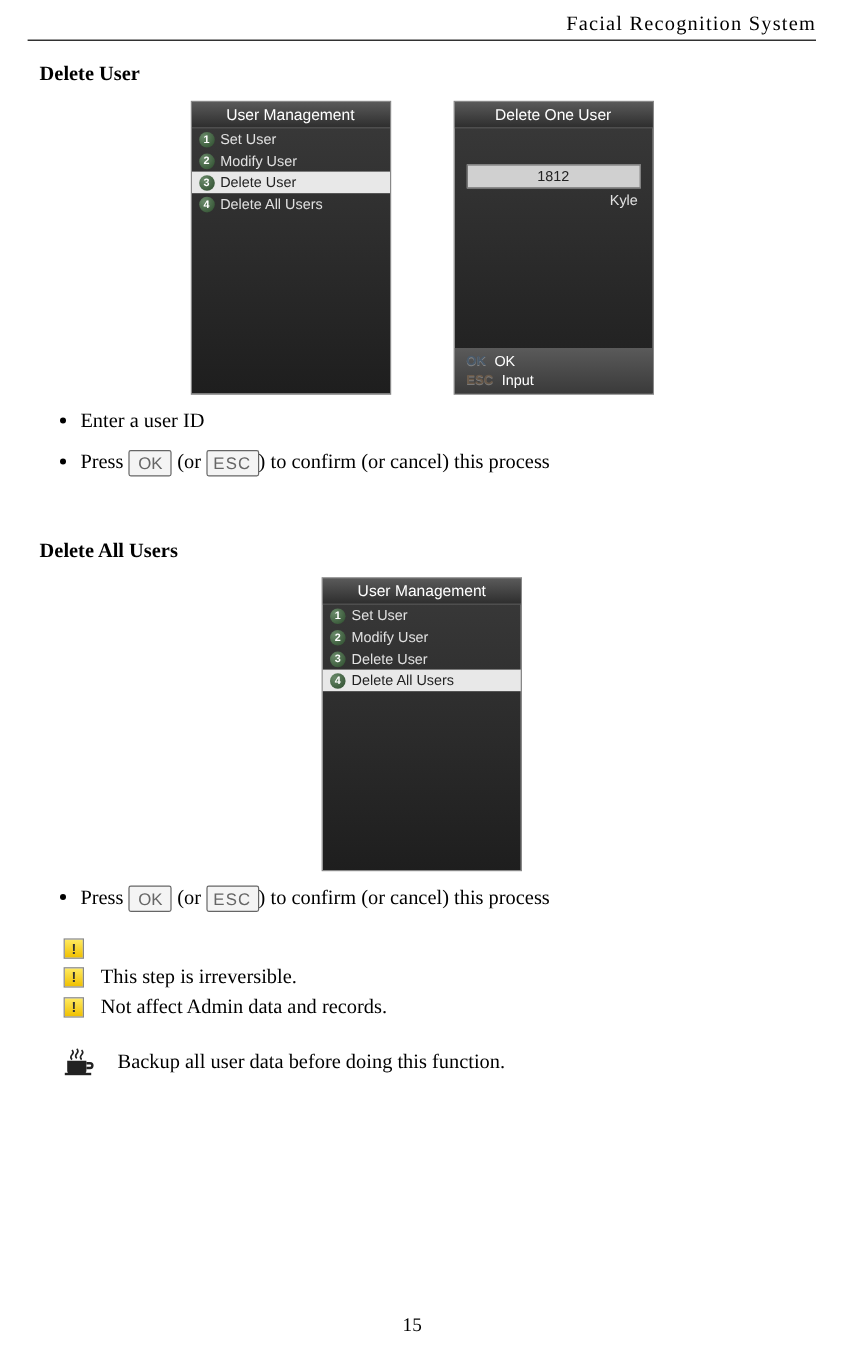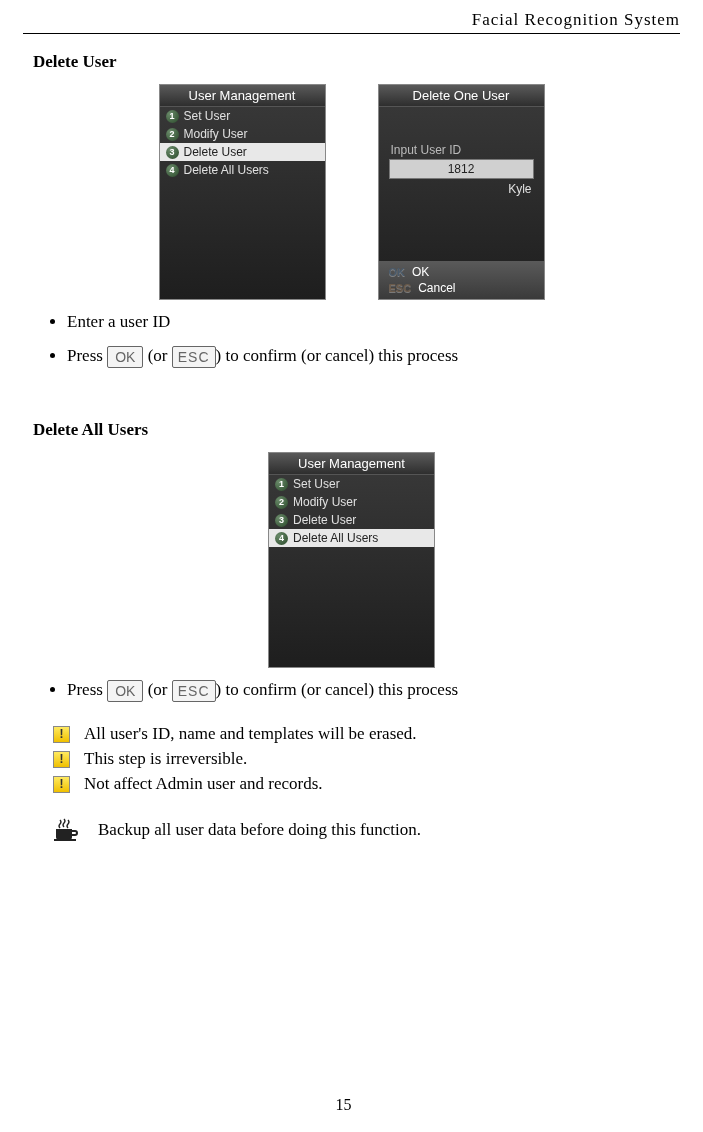--- a/index.html
+++ b/index.html
@@ -28,21 +28,21 @@
     }
     .screens-row {
       display: flex;
       justify-content: center;
       gap: 52px;
       margin-bottom: 10px;
     }
     .screens-row.single { gap: 0; }
     .device-screen {
       width: 167px;
-      height: 216px;
+      height: 245px;
       background: linear-gradient(180deg, #3a3a3a 0%, #1e1e1e 100%);
       border: 1px solid #888;
       display: flex;
       flex-direction: column;
       font-family: Arial, sans-serif;
       font-size: 12px;
       color: #fff;
       position: relative;
     }
     .screen-title {
@@ -210,31 +210,30 @@
       <div class="menu-row">
           <span class="num-pill">4</span>
           <span>Delete All Users</span>
         </div>
     </div>
   </div>
 
   <div class="device-screen">
     <div class="screen-title">Delete One User</div>
     <div class="spacer-top"></div>
-    <div class="input-lbl">Input User ID</div>
     <div class="input-box">1812</div>
     <div class="kyle-line">Kyle</div>
     <div class="screen-footer">
       <div class="footer-row">
           <span class="key-txt">OK</span>
           <span>OK</span>
         </div>
       <div class="footer-row">
           <span class="key-txt esc">ESC</span>
-          <span>Cancel</span>
+          <span>Input</span>
         </div>
     </div>
   </div>
 </div>
 
 <ul class="bullets">
   <li>Enter a user ID</li>
   <li>
     <span>Press </span>
     <span class="key-btn">OK</span>
@@ -274,29 +273,28 @@
   <li>
     <span>Press </span>
     <span class="key-btn">OK</span>
     <span> (or </span><span class="key-btn esc">ESC</span><span>) to confirm (or cancel) this process</span>
   </li>
 </ul>
 
 <div class="notes">
   <div class="note-row">
     <span class="warn-icon">!</span>
-    <span>All user's ID, name and templates will be erased.</span>
   </div>
   <div class="note-row">
     <span class="warn-icon">!</span>
     <span>This step is irreversible.</span>
   </div>
   <div class="note-row">
     <span class="warn-icon">!</span>
-    <span>Not affect Admin user and records.</span>
+    <span>Not affect Admin data and records.</span>
   </div>
   <div class="note-row" style="margin-top:23px">
     <span class="coffee-icon">
       <svg class="coffee-svg" viewBox="0 0 26 26">
         <path d="M3 12 h16 v8 a3 3 0 0 1 -3 3 h-10 a3 3 0 0 1 -3 -3 z" fill="#222"></path>
         <path d="M19 14 h3 a2 2 0 0 1 0 4 h-3" fill="none" stroke="#222" stroke-width="2"></path>
         <rect x="1" y="22" width="22" height="2" fill="#222"></rect>
         <path d="M7 3 q2 2 0 4 q-2 2 0 4" fill="none" stroke="#222" stroke-width="1.3"></path>
         <path d="M11 2 q2 2 0 4 q-2 2 0 4" fill="none" stroke="#222" stroke-width="1.3"></path>
         <path d="M15 3 q2 2 0 4 q-2 2 0 4" fill="none" stroke="#222" stroke-width="1.3"></path>

